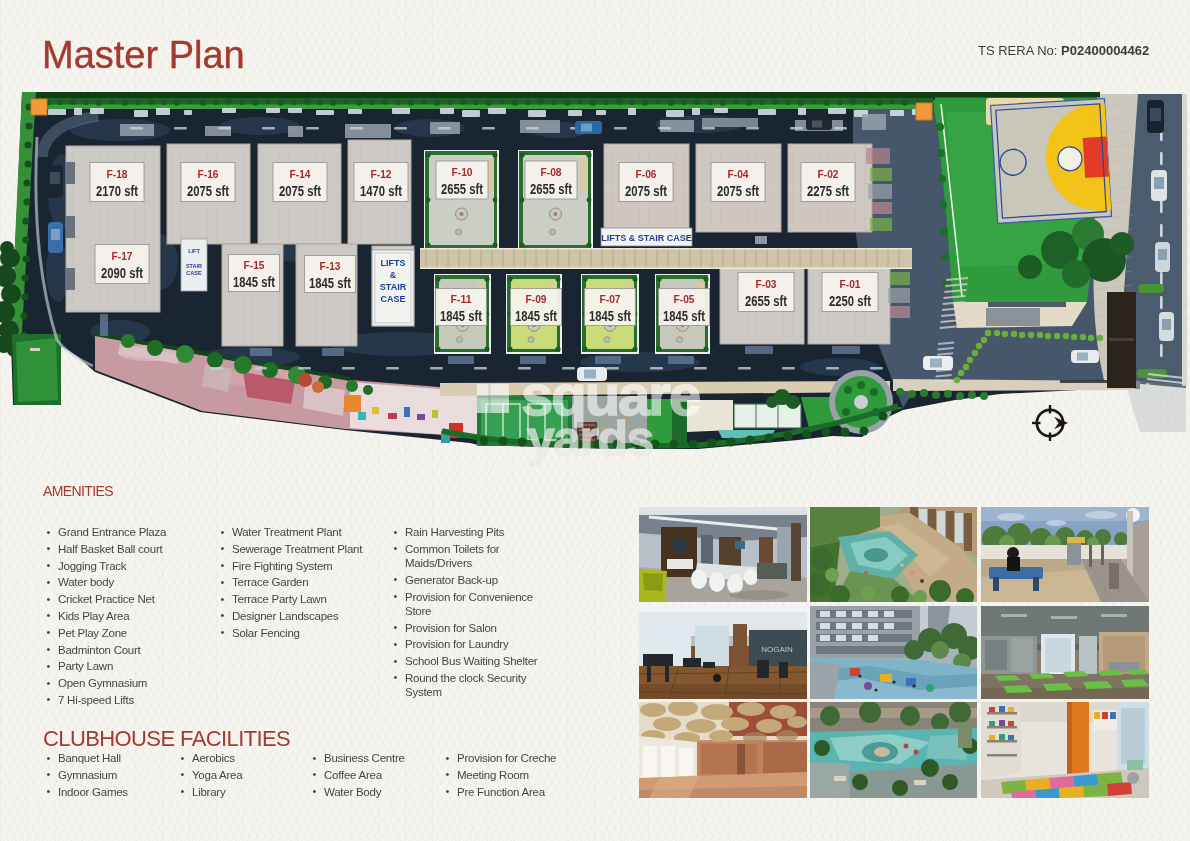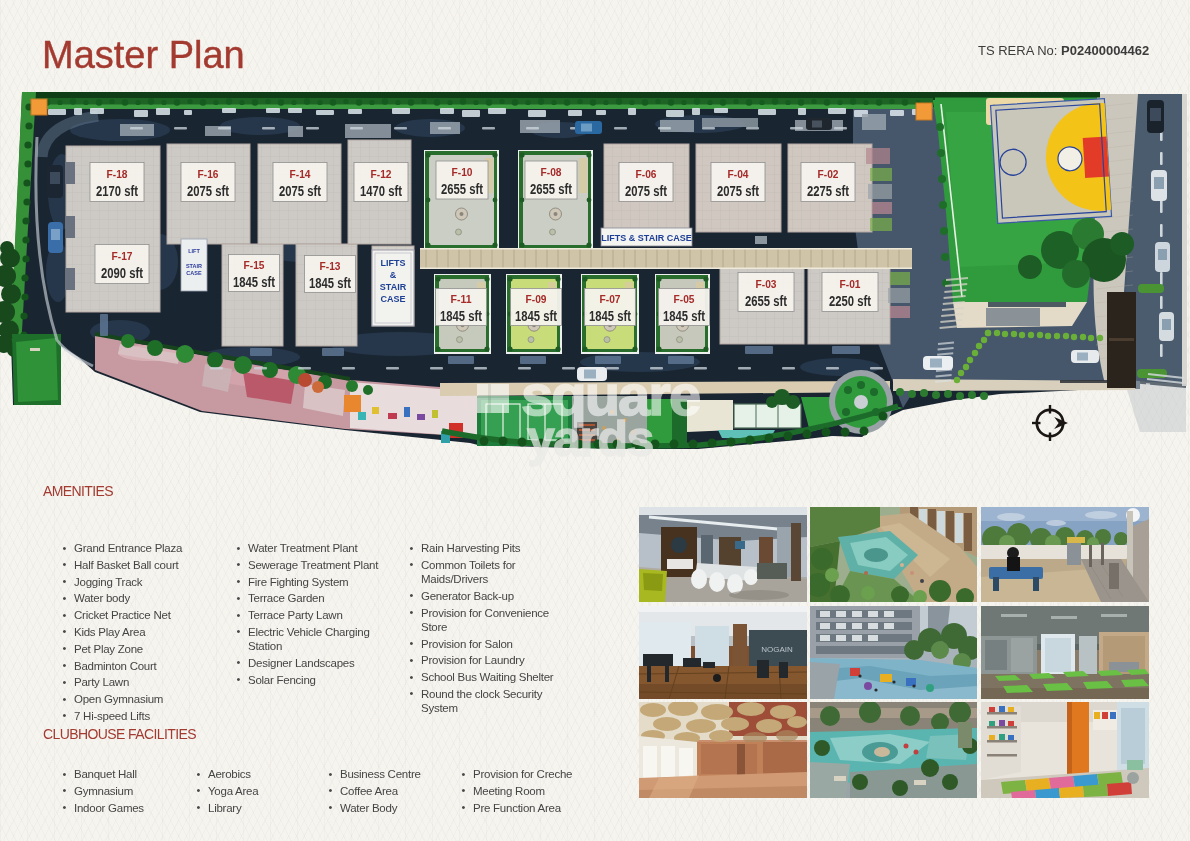--- a/index.html
+++ b/index.html
@@ -7,21 +7,21 @@
     width:1190px;height:841px;position:relative;overflow:hidden;
     font-family:"Liberation Sans",sans-serif;
     background-color:#f6f4ef;
     background-image:
       repeating-linear-gradient(63deg, rgba(150,145,130,0.055) 0 1px, transparent 1px 7px),
       repeating-linear-gradient(-63deg, rgba(150,145,130,0.055) 0 1px, transparent 1px 7px),
       repeating-linear-gradient(90deg, rgba(150,145,130,0.05) 0 1px, transparent 1px 27px);
   }
   .abs{position:absolute}
   .h1{color:#a33a30;}
-  ul{list-style:none;margin:16px;padding:0}
+  ul{list-style:none;margin:0;padding:0}
   li{position:relative;font-size:11.5px;letter-spacing:-0.25px;line-height:14.2px;color:#454545;padding-left:12px;margin-bottom:2.6px}
   li:before{content:"\2022";position:absolute;left:0.5px;top:-0.5px;color:#4a4a4a;font-size:11px;letter-spacing:0}
 </style>
 </head>
 <body>
 
 <div class="abs h1" style="left:42px;top:34px;font-size:38px;font-weight:400;-webkit-text-stroke:0.4px #a33a30">Master Plan</div>
 
 <div class="abs" style="left:978px;top:43px;font-size:13px;color:#3c3c3c">TS RERA No: <b>P02400004462</b></div>
 
@@ -1033,37 +1033,36 @@
 <li>Open Gymnasium</li>
 <li>7 Hi-speed Lifts</li>
 </ul>
 
 <ul class="abs" style="left:220px;top:525px;width:180px">
 <li>Water Treatment Plant</li>
 <li>Sewerage Treatment Plant</li>
 <li>Fire Fighting System</li>
 <li>Terrace Garden</li>
 <li>Terrace Party Lawn</li>
-<li>Electric Vehicle Charging<br>Station</li>
 <li>Designer Landscapes</li>
 <li>Solar Fencing</li>
 </ul>
 
 <ul class="abs" style="left:393px;top:525px;width:192px">
 <li>Rain Harvesting Pits</li>
 <li>Common Toilets for<br>Maids/Drivers</li>
 <li>Generator Back-up</li>
 <li>Provision for Convenience<br>Store</li>
 <li>Provision for Salon</li>
 <li>Provision for Laundry</li>
 <li>School Bus Waiting Shelter</li>
 <li>Round the clock Security<br>System</li>
 </ul>
 
-<div class="abs h1" style="left:43px;top:726px;font-size:14px;letter-spacing:-0.6px">CLUBHOUSE FACILITIES</div>
+<div class="abs h1" style="left:43px;top:726px;font-size:22px;letter-spacing:-0.6px">CLUBHOUSE FACILITIES</div>
 
 <ul class="abs" style="left:46px;top:751px;width:150px">
 <li>Banquet Hall</li>
 <li>Gymnasium</li>
 <li>Indoor Games</li>
 </ul>
 
 <ul class="abs" style="left:180px;top:751px;width:140px">
 <li>Aerobics</li>
 <li>Yoga Area</li>

